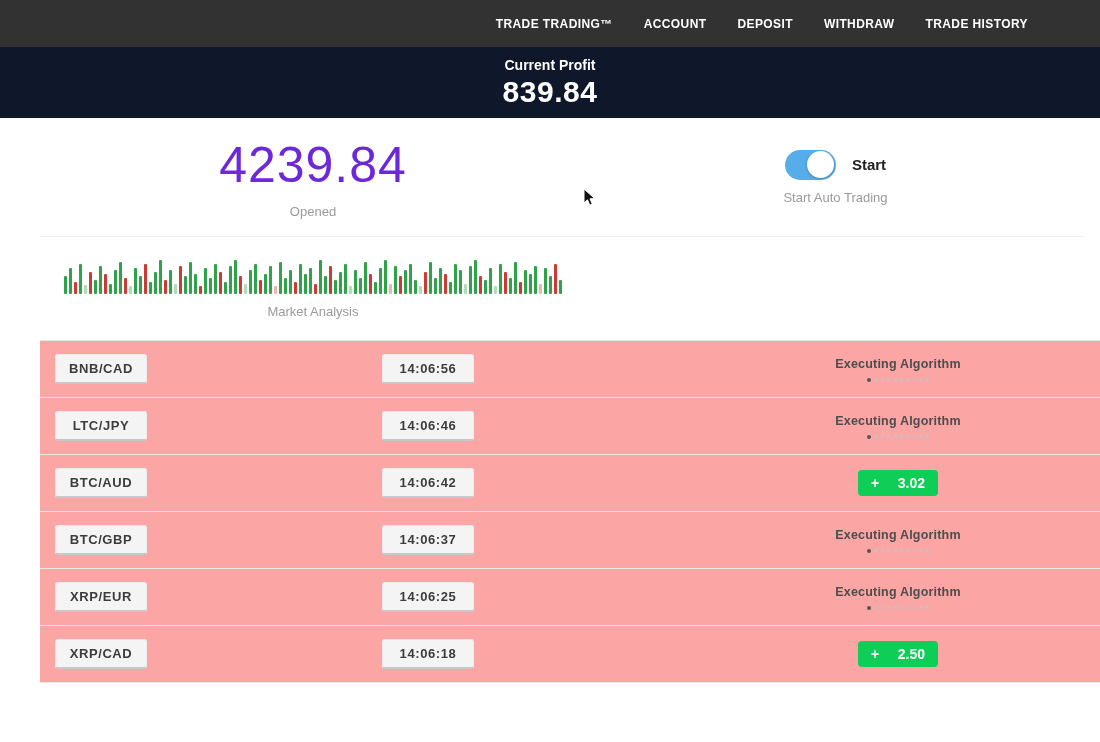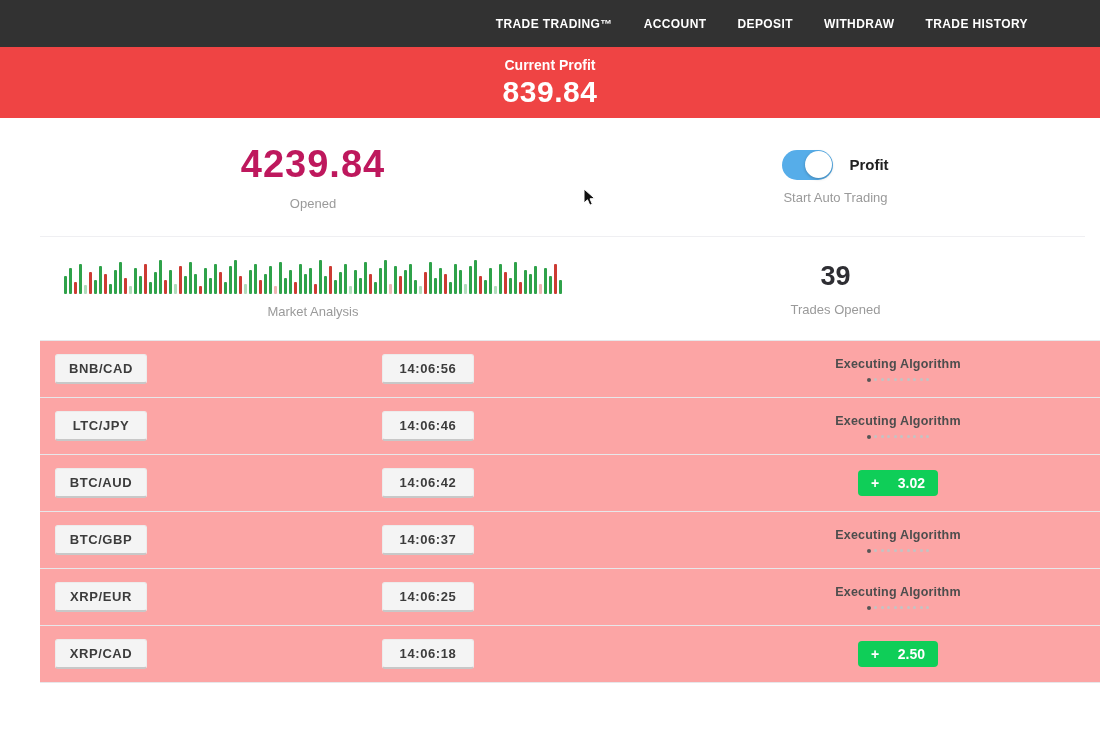--- a/index.html
+++ b/index.html
@@ -16,35 +16,35 @@
     display:flex; align-items:center; justify-content:flex-end;
     padding-right:72px; gap:31px;
   }
   .topnav .nav-item {
     color:#ffffff; font-size:12px; font-weight:bold;
     letter-spacing:.4px; cursor:pointer; white-space:nowrap;
   }
 
   
   .banner {
-    height:71px; background:#ef4444; color:#fff;
+    height:71px; background:#0f172a; color:#fff;
     display:flex; flex-direction:column; align-items:center; justify-content:center;
   }
   .banner .banner-label { font-size:14px; font-weight:bold; margin-bottom:2px; }
   .banner .banner-value { font-size:30px; font-weight:bold; letter-spacing:.5px; }
 
   
   .stats-row {
     display:grid; grid-template-columns:546px 1fr;
     margin:0 15px 0 40px;
   }
   .stat-cell { display:flex; flex-direction:column; align-items:center; justify-content:center; }
   .stats-row.first { height:119px; border-bottom:1px solid #efeff2; }
   .stats-row.second { height:103px; }
-  .big-num { font-size:38px; font-weight:bold; color:#be185d; letter-spacing:1px; }
+  .big-num { font-size:50px; font-weight:normal; color:#6d28d9; letter-spacing:1px; }
   .mid-num { font-size:27px; font-weight:bold; color:#2e2e33; }
   .stat-label { font-size:13px; color:#9a9a9a; margin-top:10px; }
 
   
   .toggle-wrap { display:flex; align-items:center; gap:16px; }
   .toggle {
     width:51px; height:30px; border-radius:15px; background:#56ade9;
     position:relative; cursor:pointer; flex:0 0 auto;
   }
   .toggle .knob {
@@ -115,21 +115,21 @@
 <div class="stats-row first">
   <div class="stat-cell">
     <div class="big-num">4239.84</div>
     <div class="stat-label">Opened</div>
   </div>
   <div class="stat-cell">
     <div class="toggle-wrap">
       <div class="toggle">
         <div class="knob"></div>
       </div>
-      <span class="toggle-label">Profit</span>
+      <span class="toggle-label">Start</span>
     </div>
     <div class="stat-label">Start Auto Trading</div>
   </div>
 </div>
 
 <div class="stats-row second">
   <div class="stat-cell">
     <div class="mini-chart">
         <div class="bar g" style="height: 18px;"></div>
         <div class="bar g" style="height: 26px;"></div>
@@ -226,24 +226,20 @@
         <div class="bar g" style="height: 24px;"></div>
         <div class="bar g" style="height: 20px;"></div>
         <div class="bar g" style="height: 28px;"></div>
         <div class="bar R" style="height: 10px;"></div>
         <div class="bar g" style="height: 26px;"></div>
         <div class="bar g" style="height: 18px;"></div>
         <div class="bar r" style="height: 30px;"></div>
         <div class="bar g" style="height: 14px;"></div>
       </div>
     <div class="stat-label">Market Analysis</div>
-  </div>
-  <div class="stat-cell">
-    <div class="mid-num">39</div>
-    <div class="stat-label">Trades Opened</div>
   </div>
 </div>
 
 <div class="trades">
   <div class="trade-row">
     <div class="cell-pair">
       <div class="pill">BNB/CAD</div>
     </div>
     <div class="cell-time">
       <div class="pill">14:06:56</div>

